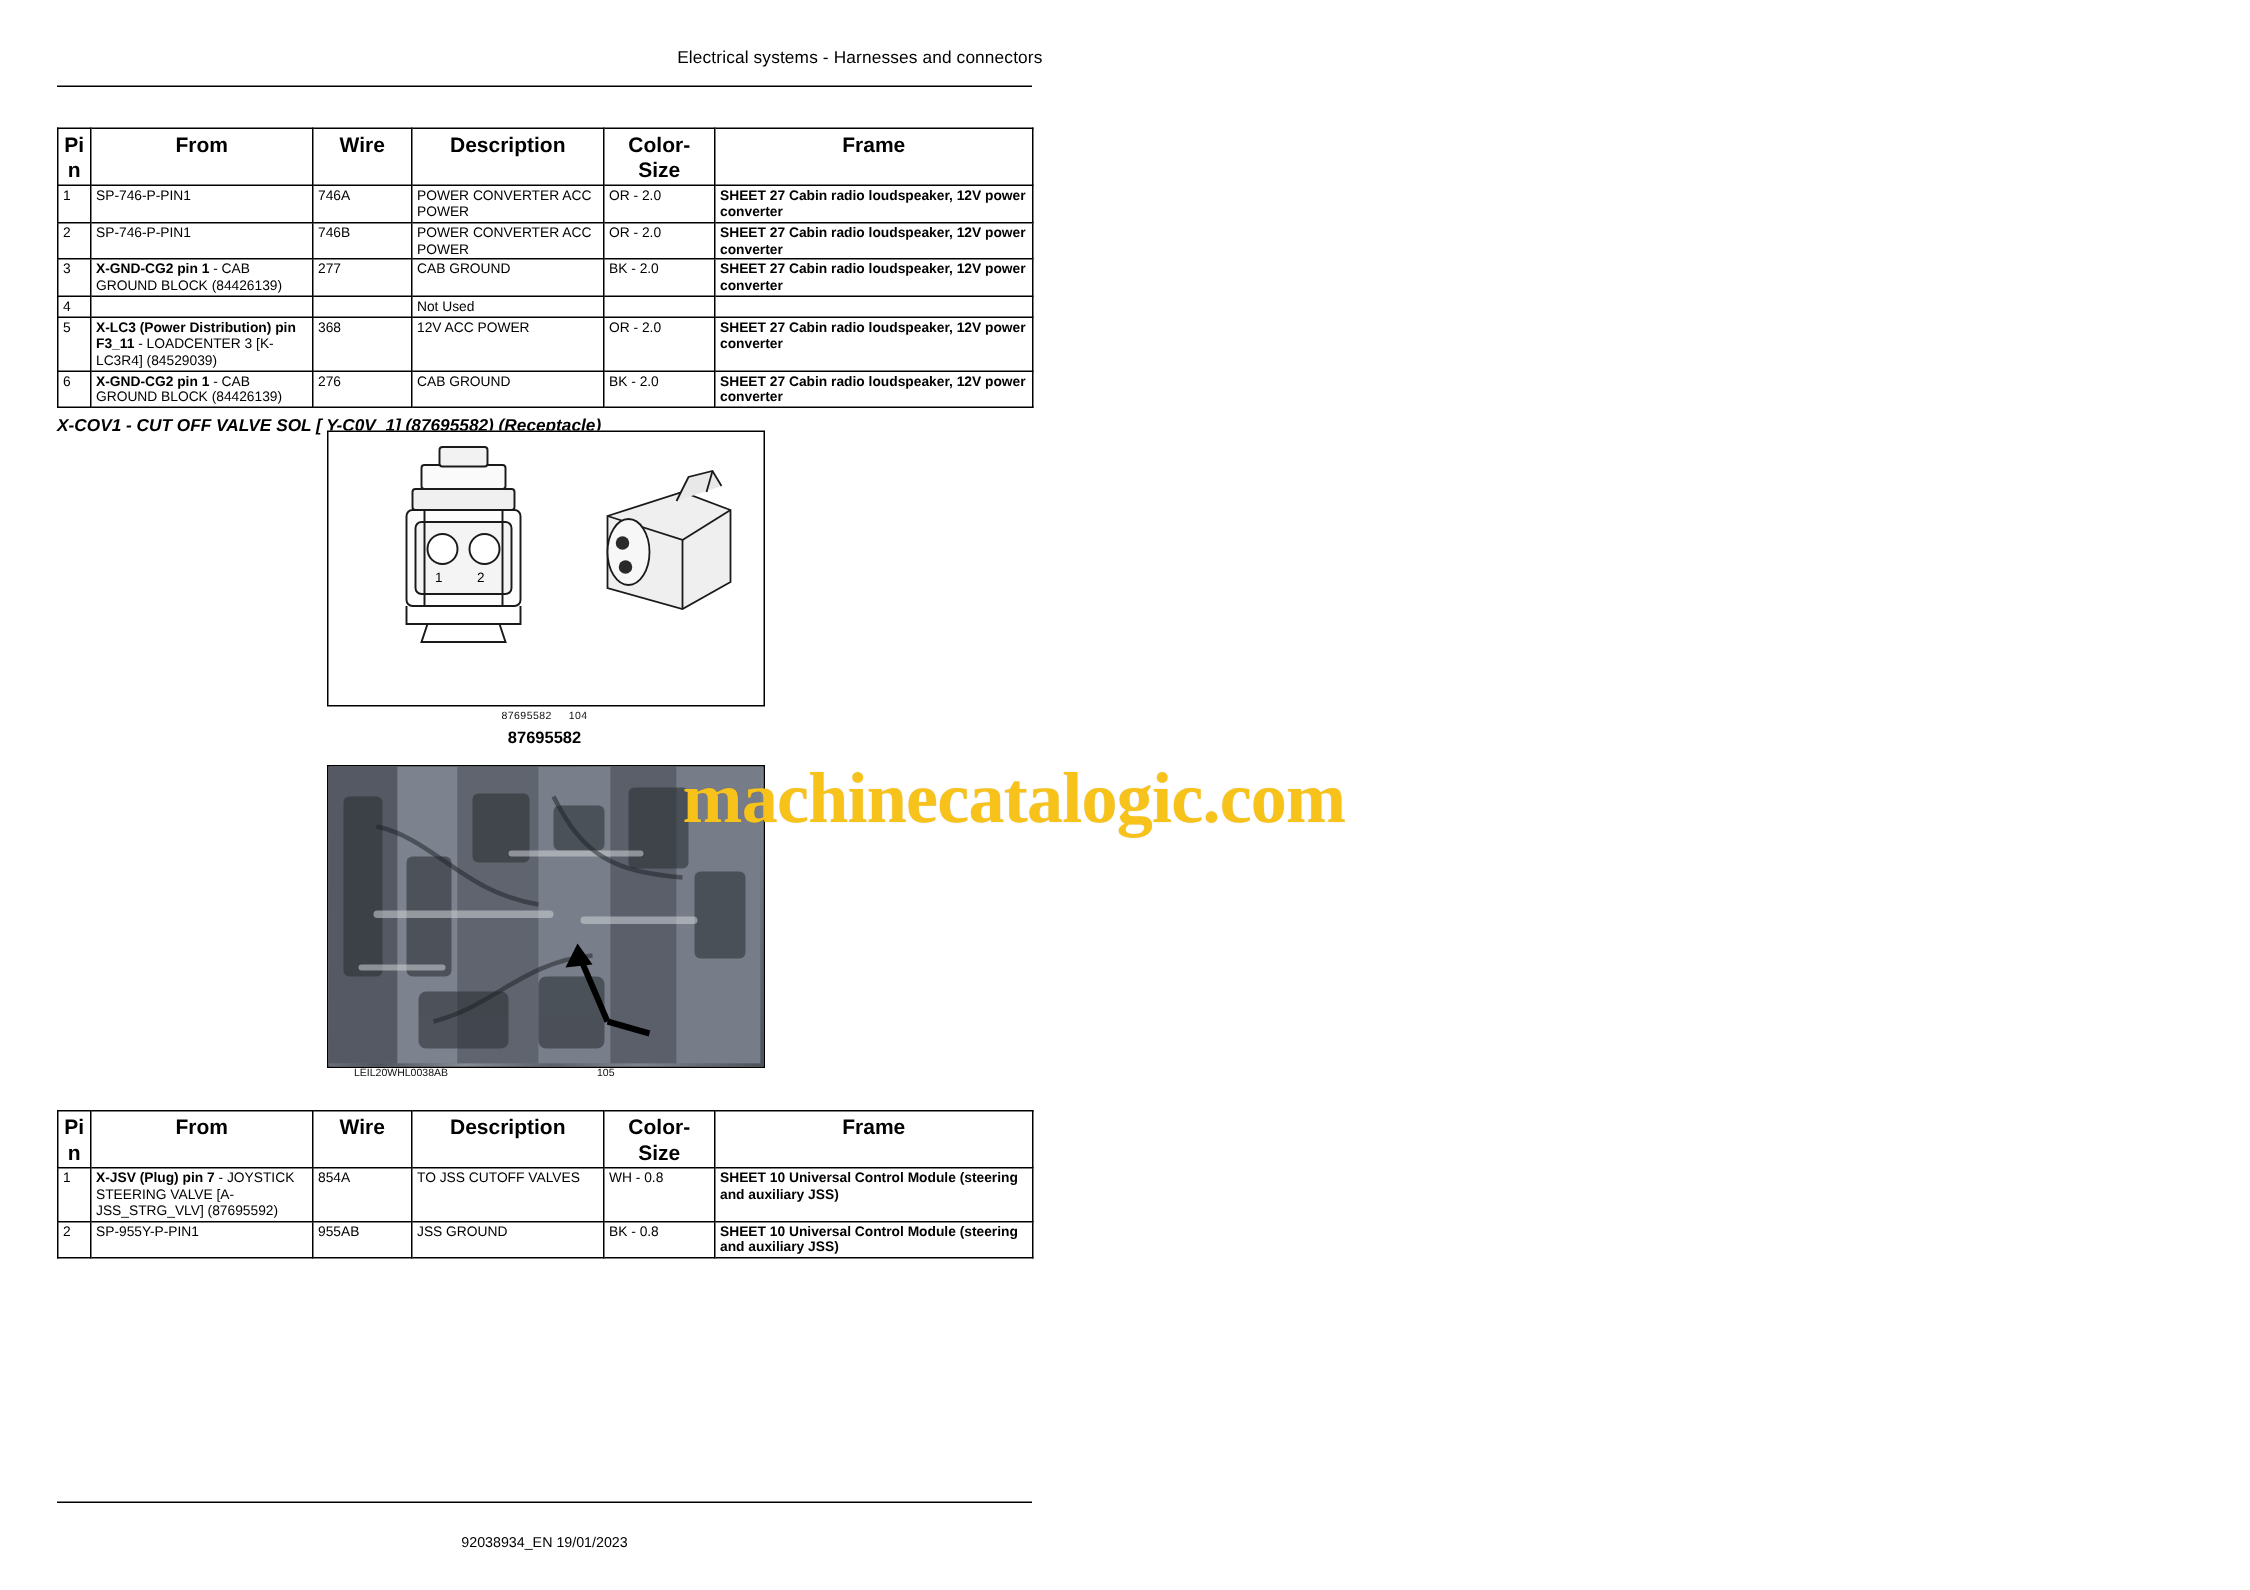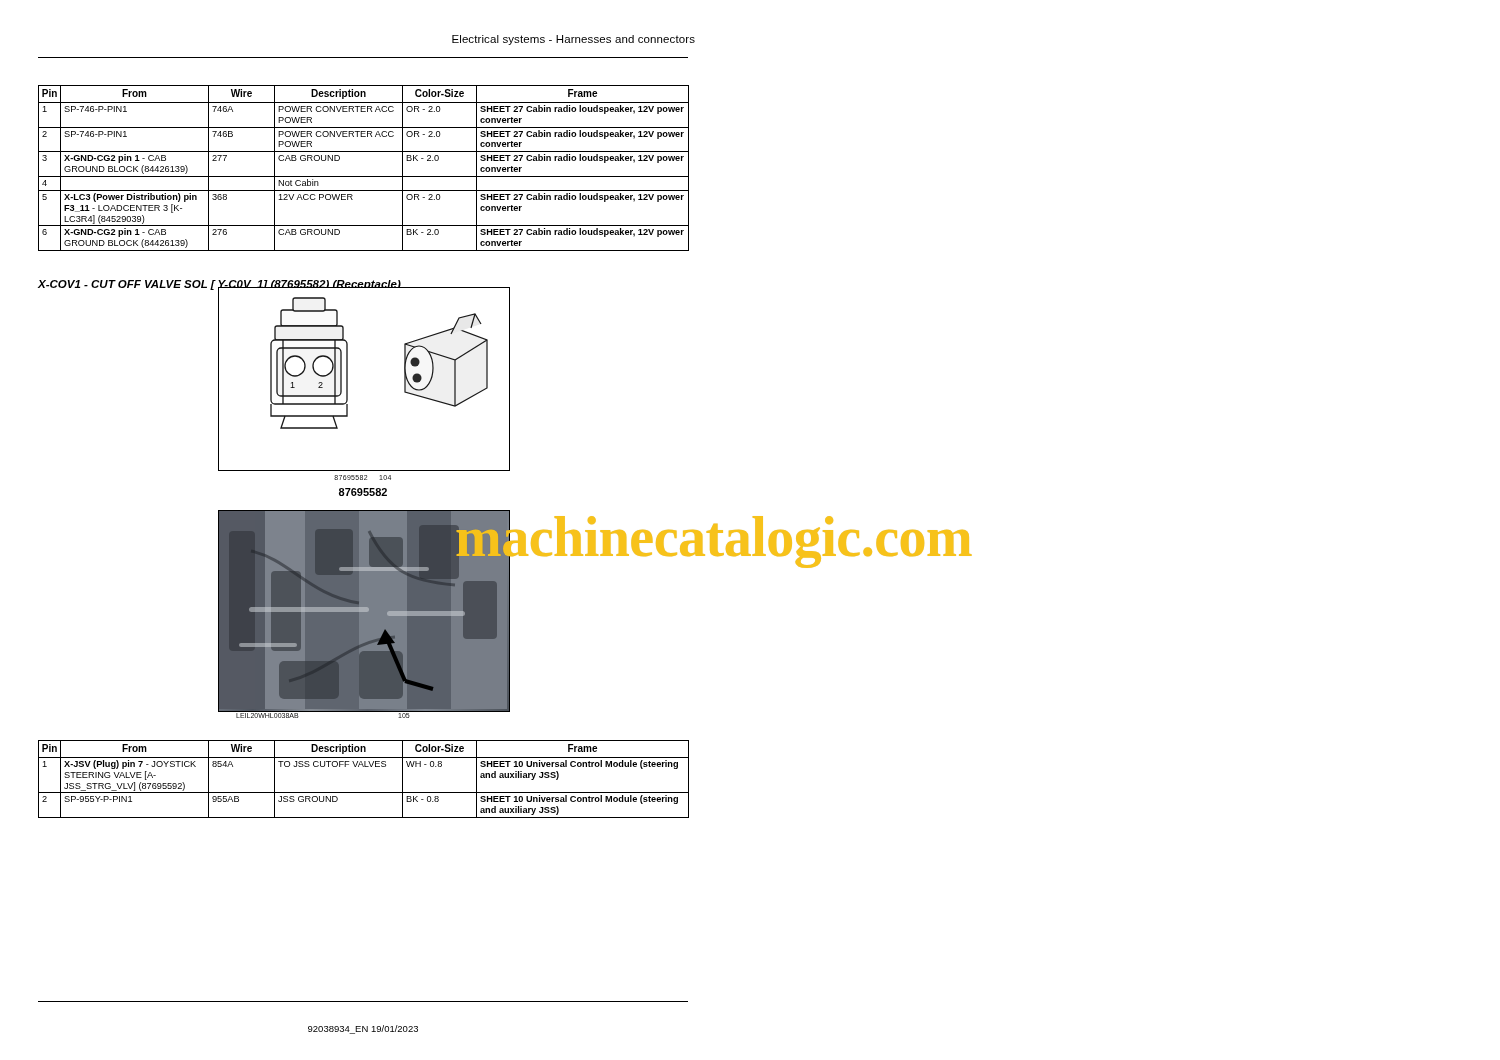--- a/index.html
+++ b/index.html
@@ -22,21 +22,21 @@
 
   
   table.wire{
     border-collapse:collapse;table-layout:fixed;
     font-size:9.2px;line-height:1.18;
   }
   table.wire td,table.wire th{
     border:1px solid #000;padding:1px 3px;vertical-align:top;
     word-wrap:break-word;overflow-wrap:break-word;
   }
-  table.wire th{text-align:center;font-weight:bold;font-size:10px;padding:2px 2px;}
+  table.wire th{text-align:center;font-weight:bold;font-size:14px;padding:2px 2px;}
   .b{font-weight:bold;}
 
   #table1{position:absolute;top:85px;left:38px;width:650px;}
   #table2{position:absolute;top:740px;left:38px;width:650px;}
 
   .cap-title{
     position:absolute;left:38px;top:278px;width:660px;
     font-size:11.5px;font-weight:bold;font-style:italic;
   }
 
@@ -63,21 +63,21 @@
   }
   .fig2-cap{
     position:absolute;left:218px;top:712px;width:290px;
     font-size:7px;color:#111;
   }
   .fig2-cap .left{position:absolute;left:18px;}
   .fig2-cap .right{position:absolute;left:180px;}
 
   .watermark{
     position:absolute;left:455px;top:505px;width:600px;
-    font-size:56px;font-weight:bold;color:#f7c21a;
+    font-size:48px;font-weight:bold;color:#f7c21a;
     font-family:"Liberation Serif", serif;
     letter-spacing:-0.5px;white-space:nowrap;z-index:40;
     text-shadow:0 0 1px rgba(0,0,0,.12);
   }
 
   
   .foot-rule{position:absolute;bottom:58px;height:1px;background:#000;}
   .foot-rule.l{left:38px;width:650px;}
   .foot{
     position:absolute;bottom:24px;text-align:center;font-size:9.5px;line-height:1.45;
@@ -133,21 +133,21 @@
           <td><span class="b">X-GND-CG2 pin 1</span> - CAB GROUND BLOCK (84426139)</td>
           <td>277</td>
           <td>CAB GROUND</td>
           <td>BK - 2.0</td>
           <td><span class="b">SHEET 27 Cabin radio loudspeaker, 12V power converter</span></td>
         </tr>
         <tr>
           <td>4</td>
           <td></td>
           <td></td>
-          <td>Not Cabin</td>
+          <td>Not Used</td>
           <td></td>
           <td></td>
         </tr>
         <tr>
           <td>5</td>
           <td><span class="b">X-LC3 (Power Distribution) pin F3_11</span> - LOADCENTER 3 [K-LC3R4] (84529039)</td>
           <td>368</td>
           <td>12V ACC POWER</td>
           <td>OR - 2.0</td>
           <td><span class="b">SHEET 27 Cabin radio loudspeaker, 12V power converter</span></td>

